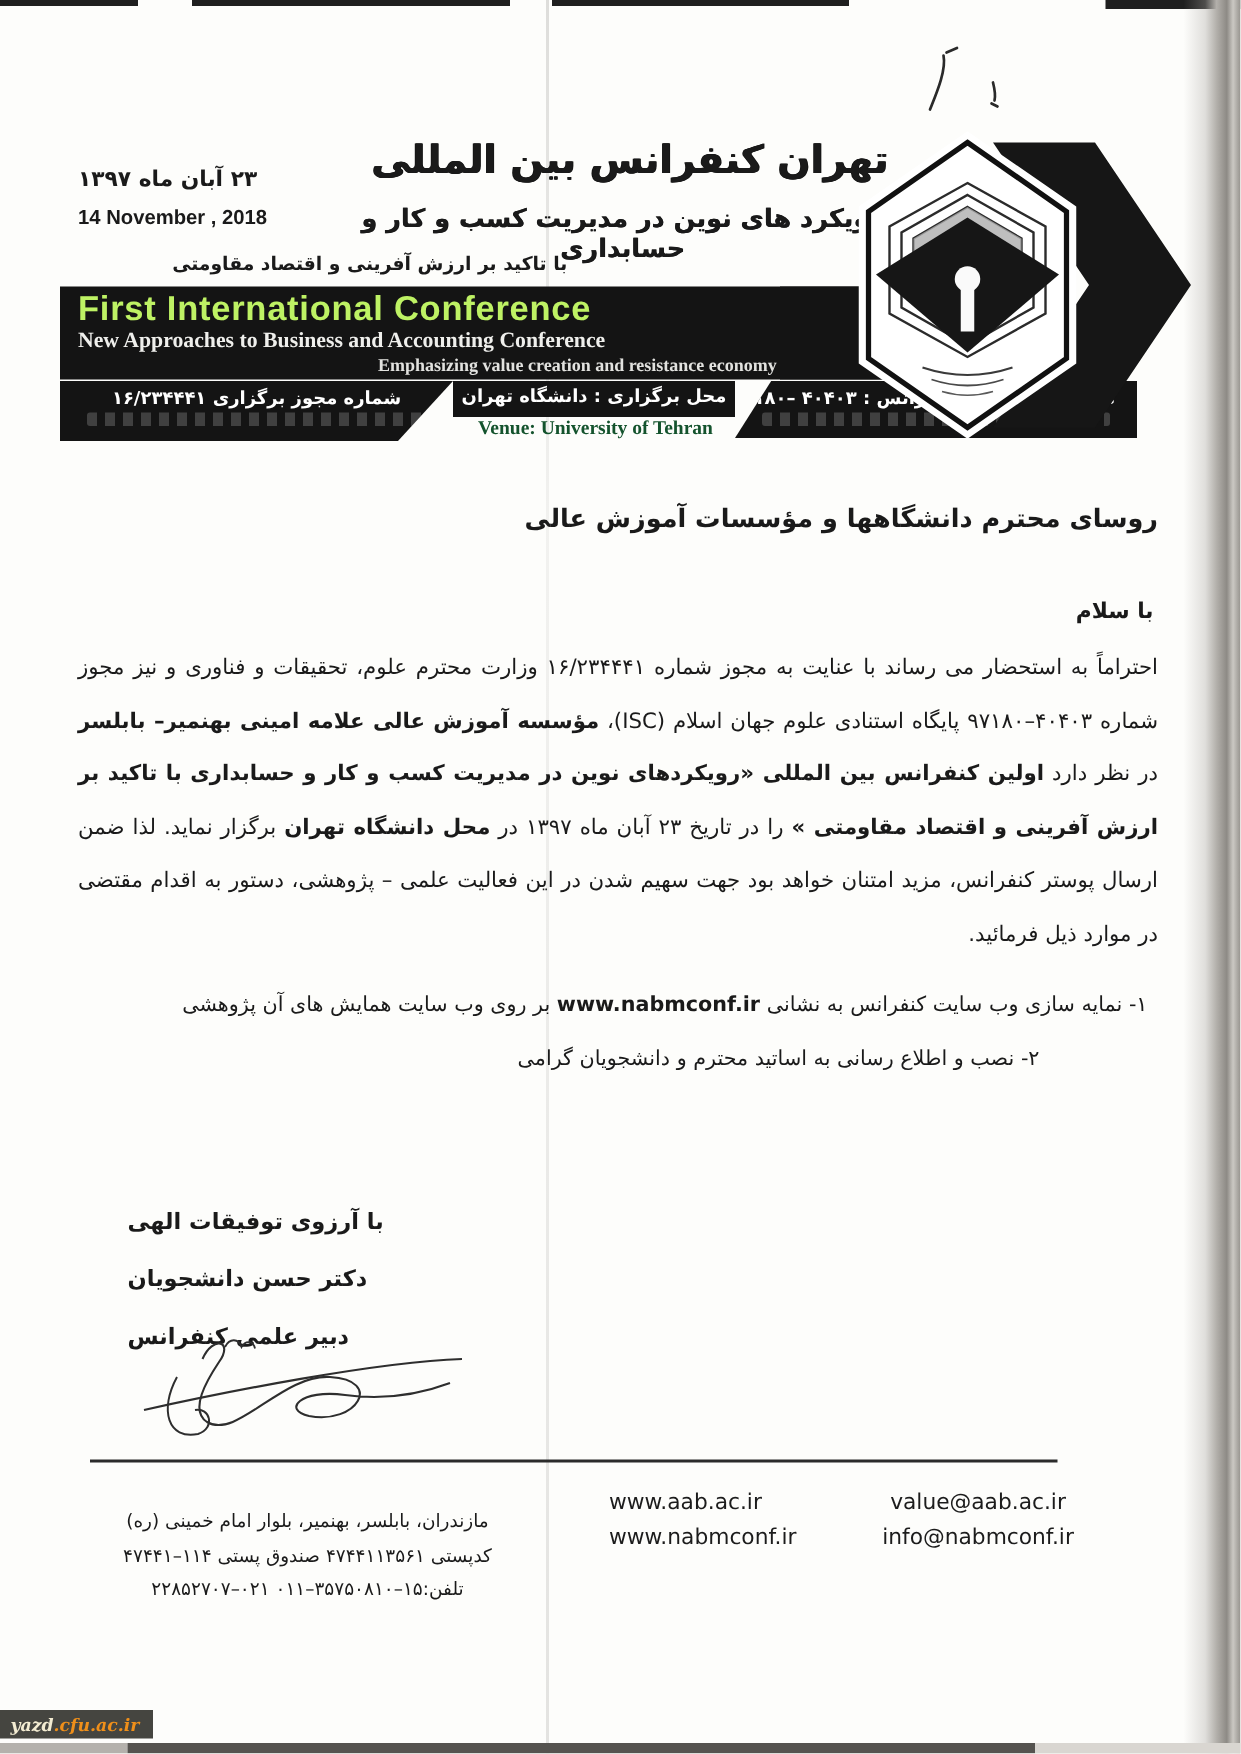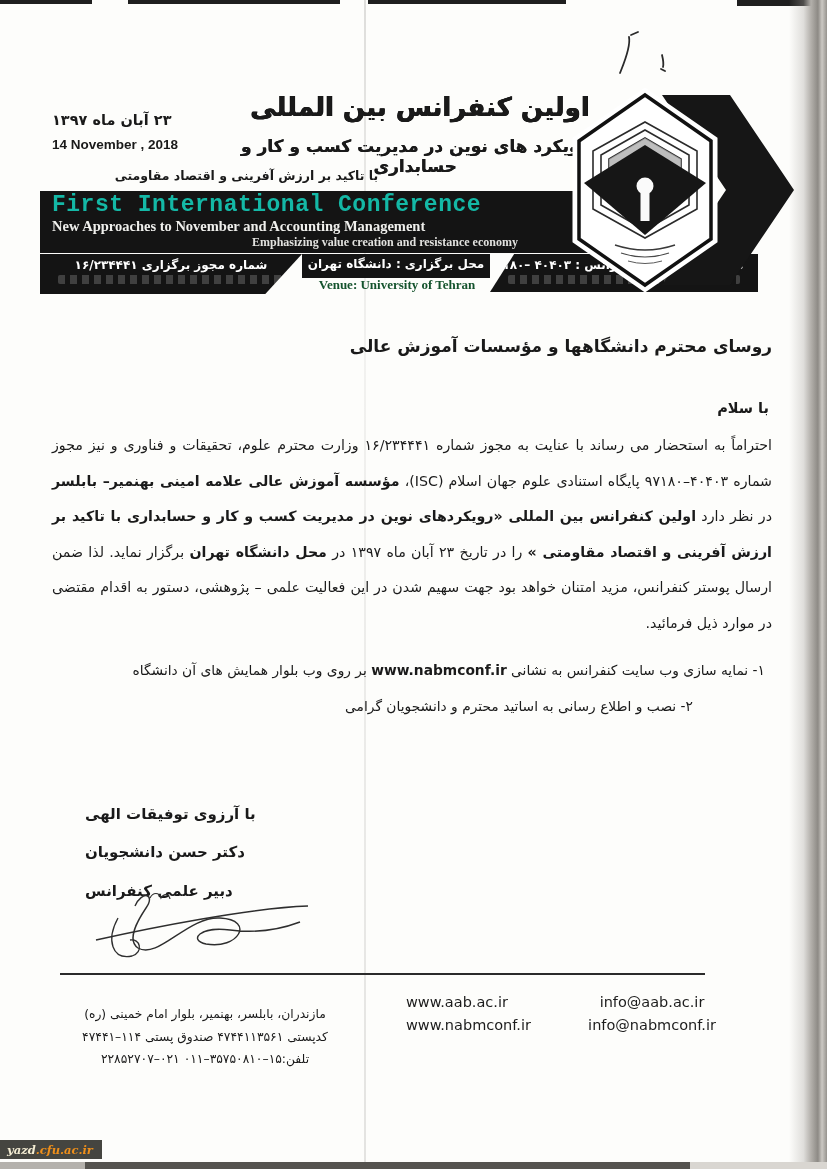--- a/index.html
+++ b/index.html
@@ -30,22 +30,22 @@
   
   .date-fa{left:52px;top:112px;font-size:14.5px;font-weight:bold;}
   .date-en{left:52px;top:137px;font-size:13.5px;font-weight:bold;font-family:"Liberation Sans",sans-serif;}
   .title-fa{left:235px;top:92px;width:370px;text-align:center;font-size:26px;font-weight:bold;
     text-shadow:.4px 0 0 #111,-.4px 0 0 #111;}
   .subtitle-fa{left:220px;top:136px;width:390px;text-align:center;font-size:17px;font-weight:bold;
     text-shadow:.3px 0 0 #111;}
   .tagline-fa{left:70px;top:168px;width:275px;text-align:center;font-size:12.5px;font-weight:bold;margin-left:39px;}
 
   .banner{left:40px;top:191px;width:628px;height:62px;background:#141414;}
-  .banner-line1{padding:1px 12px 0;font-family:Liberation Mono, monospace;font-weight:bold;
-    font-size:23px;color:#14b8a6;letter-spacing:.5px;}
+  .banner-line1{padding:1px 12px 0;font-family:Liberation Sans, sans-serif;font-weight:bold;
+    font-size:23px;color:#bef264;letter-spacing:.5px;}
   .banner-line2{padding:0 12px;font-family:"Liberation Serif",serif;font-weight:bold;
     font-size:14.5px;color:#efefec;}
   .banner-line3{padding:0 0 0 212px;font-family:"Liberation Serif",serif;font-weight:bold;
     font-size:12px;color:#e2e2df;}
 
   .bar{background:#141414;color:#fff;}
   .bar-license{left:40px;top:254px;width:262px;height:40px;
     clip-path:polygon(0 0,100% 0,86% 100%,0 100%);}
   .bar-venue{left:302px;top:254px;width:188px;height:24px;}
   .bar-isc{left:490px;top:254px;width:268px;height:38px;
@@ -100,27 +100,27 @@
   <div class="bottom-strip-right"></div>
 
   <svg class="abs" style="left:598px;top:25px;" width="90" height="60" viewBox="0 0 90 60">
     <path d="M22,48 C26,38 33,22 31,12 M33,10 l7,-3" stroke="#2a2a2a" stroke-width="1.8" fill="none" stroke-linecap="round"></path>
     <path d="M64,30 c1,4 2,8 1,12 M63,44 l4,2" stroke="#2a2a2a" stroke-width="1.8" fill="none" stroke-linecap="round"></path>
   </svg>
 
   <div class="abs date-fa rtl">۲۳ آبان ماه ۱۳۹۷</div>
   <div class="abs date-en">14 November , 2018</div>
 
-  <div class="abs title-fa rtl">اولین کنفرانس بین المللی</div>
+  <div class="abs title-fa rtl">تهران کنفرانس بین المللی</div>
   <div class="abs subtitle-fa rtl">رویکرد های نوین در مدیریت کسب و کار و حسابداری</div>
   <div class="abs tagline-fa rtl">با تاکید بر ارزش آفرینی و اقتصاد مقاومتی</div>
 
   <div class="abs banner">
     <div class="banner-line1">First International Conference</div>
-    <div class="banner-line2">New Approaches to November and Accounting Management</div>
+    <div class="banner-line2">New Approaches to Business and Accounting Conference</div>
     <div class="banner-line3">Emphasizing value creation and resistance economy</div>
   </div>
 
   <div class="abs bar bar-license">
     <div class="bar-text rtl">شماره مجوز برگزاری  ۱۶/۲۳۴۴۴۱</div>
     <div class="smudge"></div>
   </div>
   <div class="abs bar bar-venue">
     <div class="bar-text rtl">محل برگزاری :  دانشگاه تهران</div>
   </div>
@@ -155,21 +155,21 @@
     <path d="M101,168 Q125,176 149,168" stroke="#4a4a4a" stroke-width="1.2" fill="none"></path>
     <path d="M108,176 Q125,181 142,176" stroke="#5a5a5a" stroke-width="1" fill="none"></path>
   </svg>
 
   <div class="abs recipient rtl">روسای محترم دانشگاهها و مؤسسات آموزش عالی</div>
   <div class="abs salutation rtl">با سلام</div>
 
   <div class="abs body-par rtl"><span>احتراماً به استحضار می رساند با عنایت به مجوز شماره ۱۶/۲۳۴۴۴۱ وزارت محترم علوم، تحقیقات و فناوری و نیز مجوز شماره ۴۰۴۰۳–۹۷۱۸۰ پایگاه استنادی علوم جهان اسلام (ISC)، </span><span class="b">مؤسسه آموزش عالی علامه امینی بهنمیر– بابلسر</span><span> در نظر دارد </span><span class="b">اولین کنفرانس بین المللی «رویکردهای  نوین در مدیریت کسب و کار و حسابداری با تاکید بر ارزش آفرینی و اقتصاد مقاومتی »</span><span> را در تاریخ ۲۳ آبان ماه ۱۳۹۷ در </span><span class="b">محل دانشگاه تهران</span><span> برگزار نماید. لذا ضمن ارسال پوستر کنفرانس، مزید امتنان خواهد بود جهت سهیم شدن در این فعالیت علمی – پژوهشی، دستور به اقدام مقتضی در موارد ذیل فرمائید.</span></div>
 
   <div class="abs list-block rtl">
-      <div class="list-item idx0"><span>۱- نمایه سازی وب سایت کنفرانس به نشانی </span><span class="b ltr" dir="ltr">www.nabmconf.ir</span><span> بر روی وب بلوار همایش های آن دانشگاه</span></div>
+      <div class="list-item idx0"><span>۱- نمایه سازی وب سایت کنفرانس به نشانی </span><span class="b ltr" dir="ltr">www.nabmconf.ir</span><span> بر روی وب سایت همایش های آن پژوهشی</span></div>
       <div class="list-item idx1"><span>۲- نصب و اطلاع رسانی به اساتید محترم و دانشجویان گرامی</span></div>
     </div>
 
   <div class="abs closing rtl">
       <div class="">با آرزوی توفیقات الهی</div>
       <div class="">دکتر حسن دانشجویان</div>
       <div class="">دبیر علمی کنفرانس</div>
     </div>
 
   <svg class="abs signature" width="245" height="95" viewBox="0 0 245 95">
@@ -184,21 +184,21 @@
   <div class="abs footer-address rtl">
       <div class="">مازندران، بابلسر، بهنمیر، بلوار امام خمینی (ره)</div>
       <div class="">کدپستی ۴۷۴۴۱۱۳۵۶۱  صندوق پستی ۱۱۴–۴۷۴۴۱</div>
       <div class="">تلفن:۱۵–۳۵۷۵۰۸۱۰–۰۱۱        ۰۲۱–۲۲۸۵۲۷۰۷</div>
     </div>
   <div class="abs footer-web">
       <div class="">www.aab.ac.ir</div>
       <div class="">www.nabmconf.ir</div>
     </div>
   <div class="abs footer-mail">
-      <div class="">info@aab.ac.ir</div>
+      <div class="">value@aab.ac.ir</div>
       <div class="">info@nabmconf.ir</div>
     </div>
 
   <div class="abs watermark">
     <span class="wm-bold">yazd</span>
       <span class="wm-orange">.cfu.ac.ir</span>
   </div>
 
 </div>
 

